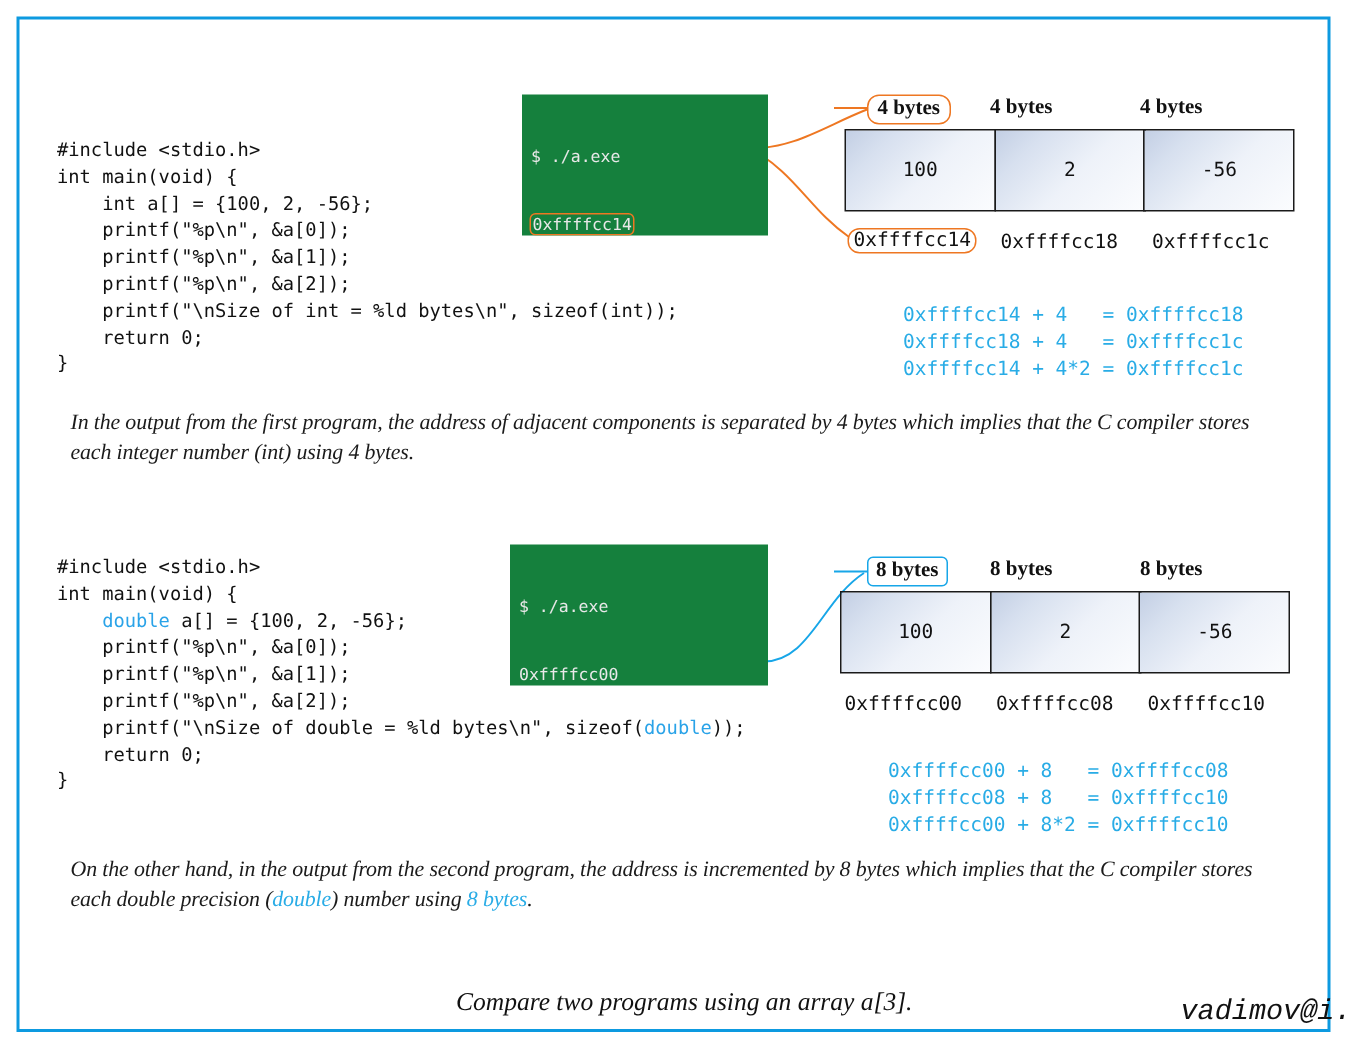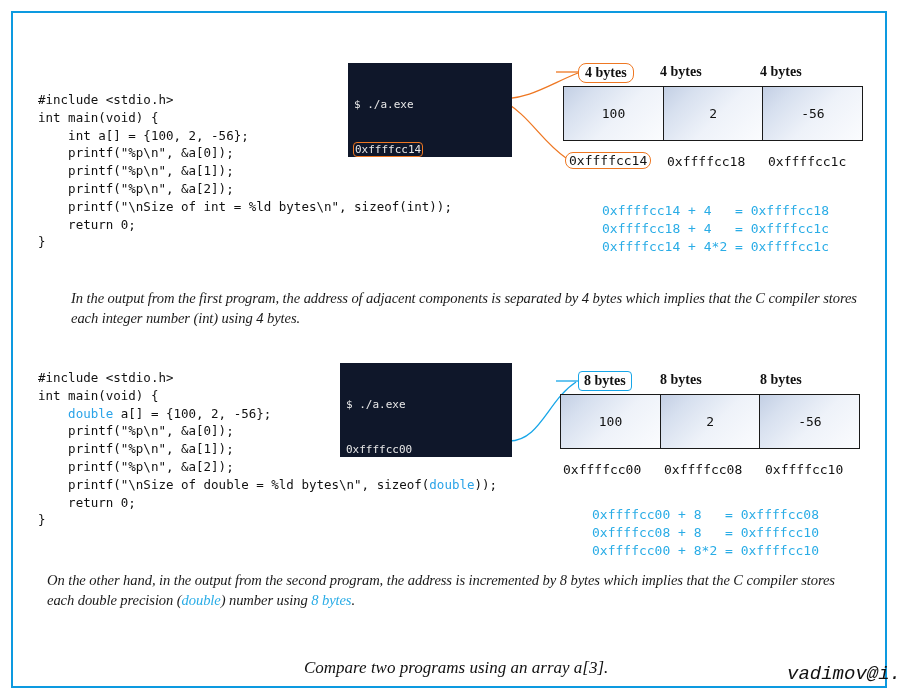--- a/index.html
+++ b/index.html
@@ -40,21 +40,21 @@
     line-height: 17.8px;
     color: #111111;
     white-space: pre;
     letter-spacing: 0px;
   }
   .kw-blue { color: #2aa3e8; }
 
   
   .terminal {
     position: absolute;
-    background: #0f172a;
+    background: #15803d;
     color: #e8e8e8;
     font-family: "DejaVu Sans Mono", "Liberation Mono", monospace;
     font-size: 11px;
     line-height: 15px;
     white-space: pre;
     box-sizing: border-box;
     padding: 4px 6px 4px 6px;
     overflow: hidden;
   }
   .terminal .tline { display: block; height: 15px; }
@@ -218,21 +218,21 @@
   </div>
 
   <div class="addr addr-boxed" style="left:565px; top:152px;">0xffffcc14</div>
   <div class="addr" style="left:667px; top:154px;">0xffffcc18</div>
   <div class="addr" style="left:768px; top:154px;">0xffffcc1c</div>
 
   <div class="mathblock" style="left:602px; top:202px;"><span>0xffffcc14 + 4   = 0xffffcc18</span>
 <span>0xffffcc18 + 4   = 0xffffcc1c</span>
 <span>0xffffcc14 + 4*2 = 0xffffcc1c</span></div>
 
-  <div class="prose" style="left:47px; top:288px; width:810px;margin-left:24px;">
+  <div class="prose" style="left:47px; top:272px; width:810px;">
     <span>In the output from the first program, the address of adjacent components is separated by 4 bytes which implies that the C compiler stores each integer number (int) using 4 bytes.</span>
   </div>
 
   <div class="code" style="left:38px; top:369px;"><span>#include &lt;stdio.h&gt;</span>
 <span>int main(void) {</span>
 <span><span>    </span><span class="kw-blue">double</span><span> a[] = {100, 2, -56};</span></span>
 <span>    printf("%p\n", &amp;a[0]);</span>
 <span>    printf("%p\n", &amp;a[1]);</span>
 <span>    printf("%p\n", &amp;a[2]);</span>
 <span><span>    printf("\nSize of double = %ld bytes\n", sizeof(</span><span class="kw-blue">double</span><span>));</span></span>

